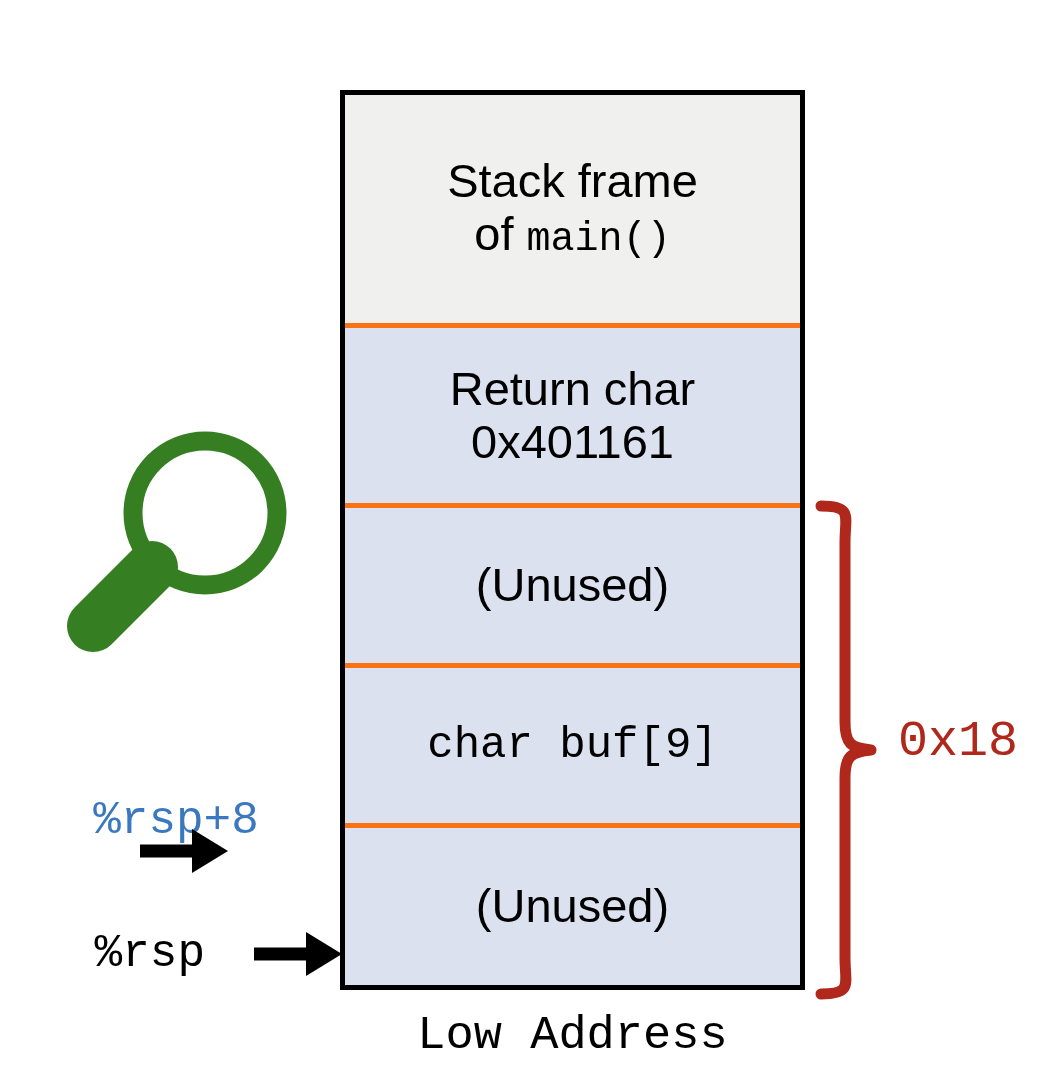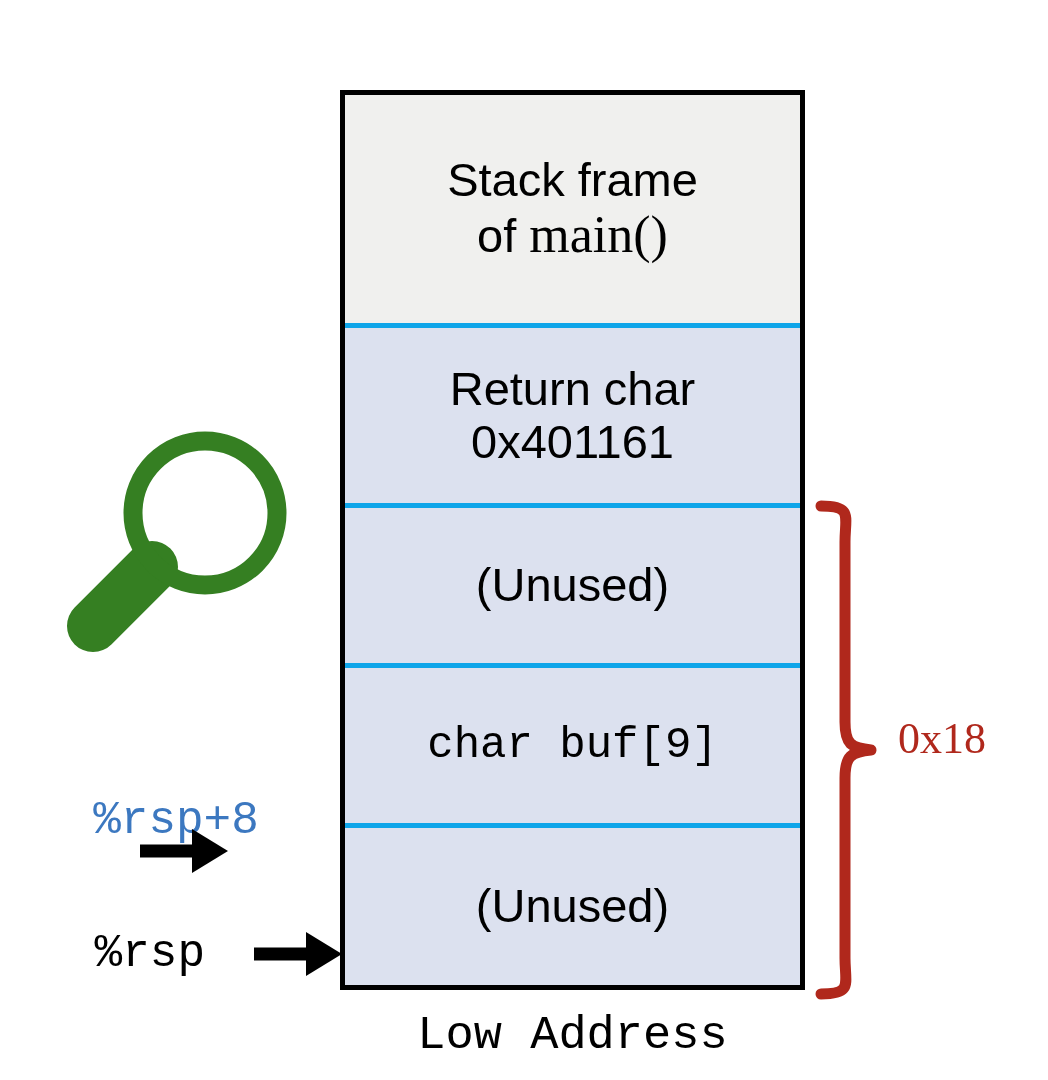--- a/index.html
+++ b/index.html
@@ -51,21 +51,21 @@
     flex-direction: column;
     background: #ffffff;
   }
   .stack-cell {
     box-sizing: border-box;
     display: flex;
     flex-direction: column;
     align-items: center;
     justify-content: center;
     text-align: center;
-    border-bottom: 5px solid #0ea5e9;
+    border-bottom: 5px solid #f97316;
     overflow: hidden;
   }
   .stack-cell:last-child { border-bottom: none; }
 
   .cell-main   { flex: 0 0 233px; background: #F0F0EE; }
   .cell-ret    { flex: 0 0 180px; background: #DCE1EF; }
   .cell-unused1{ flex: 0 0 160px; background: #DCE1EF; }
   .cell-buf    { flex: 0 0 160px; background: #DCE1EF; }
   .cell-unused2{ flex: 1 1 auto;  background: #DCE1EF; }
 
@@ -74,22 +74,22 @@
     font-size: 47px;
     line-height: 1.12;
     color: #000000;
     white-space: nowrap;
   }
   .cell-line.mono {
     font-family: "Liberation Mono", "DejaVu Sans Mono", monospace;
     font-size: 44px;
   }
   .cell-line.mixed .mono-part {
-    font-family: Liberation Serif, serif;
-    font-size: 52px;
+    font-family: Liberation Mono, monospace;
+    font-size: 40px;
     text-align: center;
   }
 
   
   .ptr-row {
     position: absolute;
     display: flex;
     align-items: center;
     justify-content: flex-end;
     height: 60px;
@@ -139,22 +139,22 @@
     left: 805px;
     top: 498px;
     width: 90px;
     height: 504px;
     overflow: visible;
   }
   #size-label {
     position: absolute;
     left: 898px;
     top: 717px;
-    font-family: Liberation Serif, serif;
-    font-size: 44px;
+    font-family: Liberation Mono, monospace;
+    font-size: 50px;
     line-height: 1;
     color: #B0281C;
     white-space: nowrap;
   }
 
   
   #magnifier {
     position: absolute;
     left: 48px;
     top: 408px;

